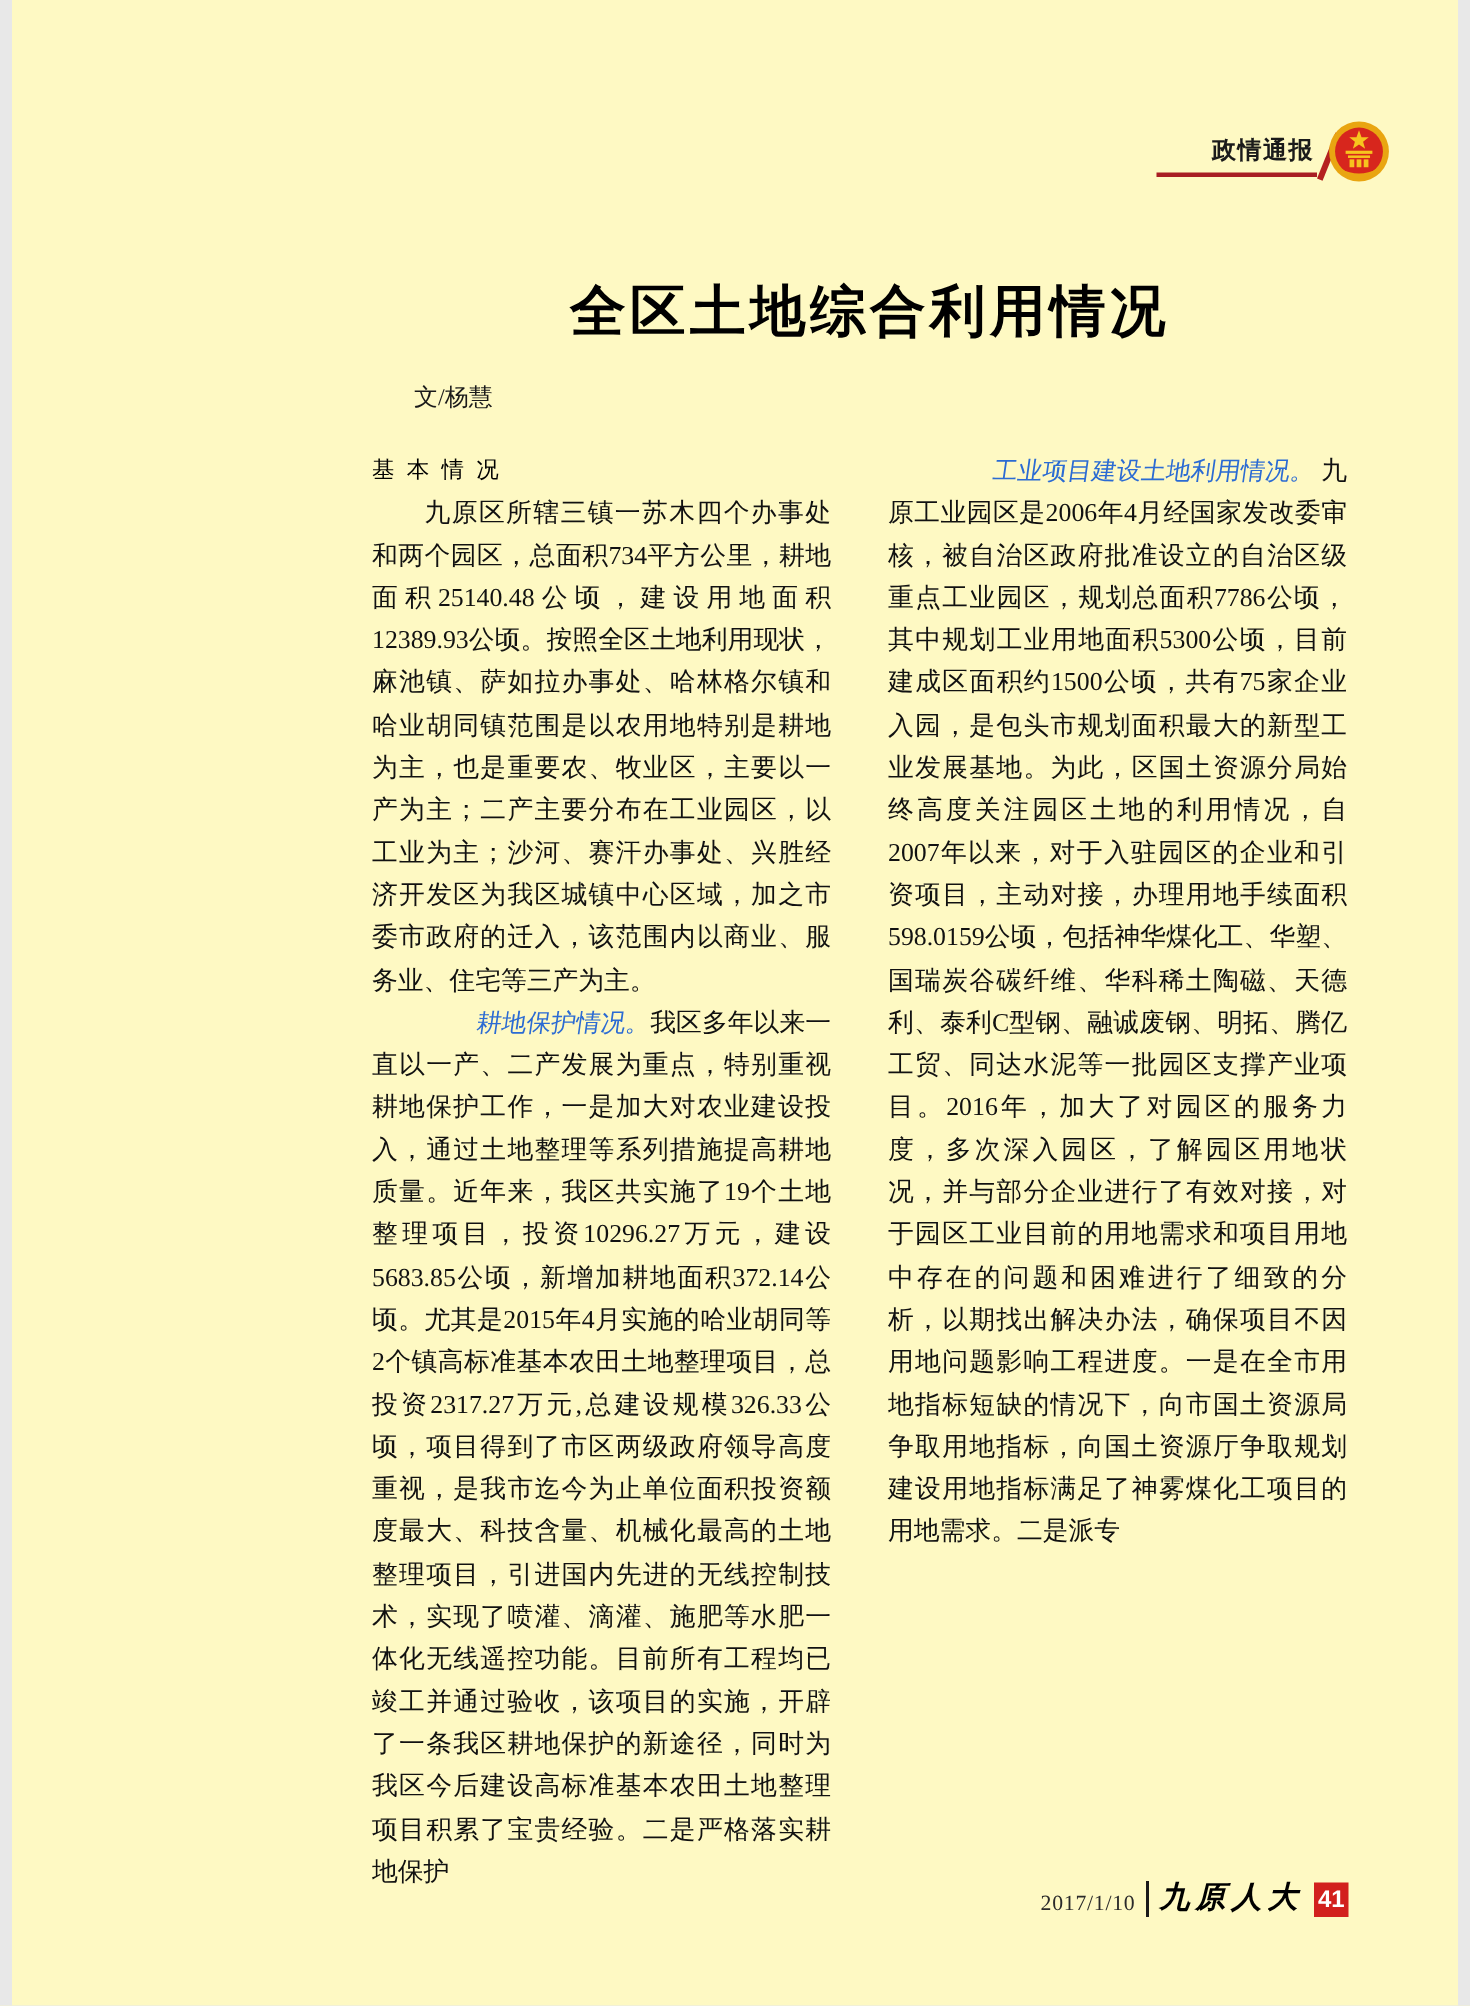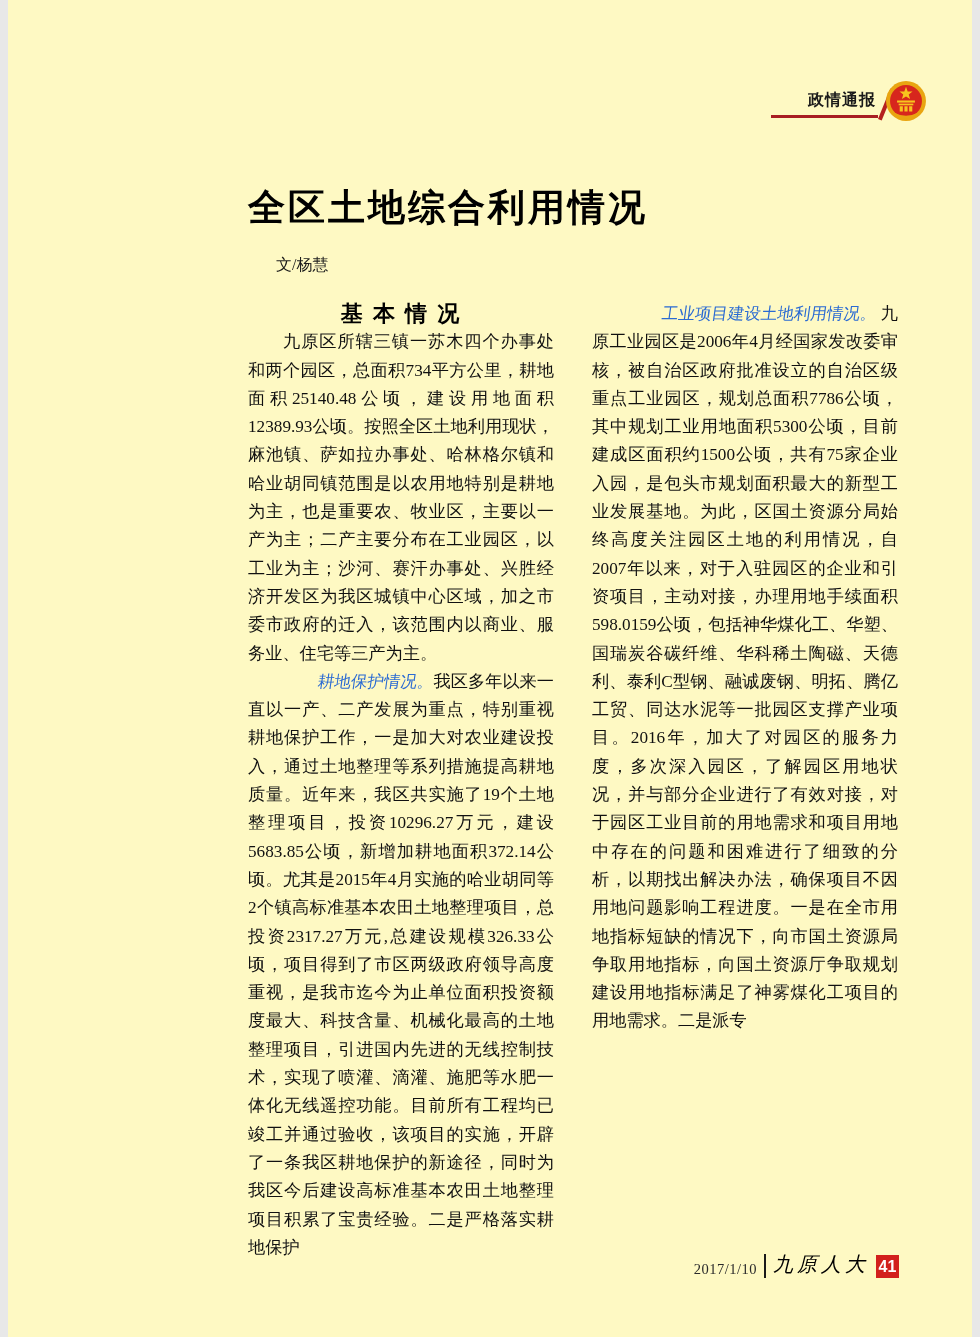--- a/index.html
+++ b/index.html
@@ -24,21 +24,22 @@
   .header-slash {
     position:absolute; left:870px; top:86px; width:4px; height:33px;
     background:#b5201f; transform:rotate(22deg); transform-origin:bottom left;
   }
   .emblem {
     position:absolute; left:877px; top:80px; width:42px; height:42px;
   }
 
   
   .title {
-    position:absolute; left:240px; top:183px; width:640px;
+    position:absolute; left:252px; top:183px; width:640px;
+    text-align:center;
     font-family:"Liberation Sans","DejaVu Sans",sans-serif;
     font-weight:bold; font-size:37px; letter-spacing:3px;
     color:#000; white-space:nowrap;
   }
   .byline {
     position:absolute; left:268px; top:255px;
     font-size:16px; color:#1a1a1a;
   }
 
   
@@ -46,22 +47,22 @@
     position:absolute; top:300px;
     font-size:17.2px; line-height:28.3px;
     text-align:justify; text-justify:inter-character;
     color:#111;
   }
   .col-left  { left:240px; width:306px; }
   .col-right { left:584px; width:306px; }
   .col p { margin:0; }
   .col-heading {
     font-family:"Liberation Sans","DejaVu Sans",sans-serif;
-    font-weight:bold; font-size:22px; letter-spacing:2px;
-    text-align:center; line-height:28.3px; color:#000;
+    font-weight:normal; font-size:15px; letter-spacing:2px;
+    line-height:28.3px; color:#000;
   }
   .indent { text-indent:35px; }
   .lead {
     display:inline-block;
     transform:skewX(-8deg);
     color:#2b6bd3; font-size:16.5px;
     font-weight:500;
   }
 
   
@@ -69,21 +70,21 @@
     position:absolute; top:1248px; right:73px; height:30px;
     display:flex; align-items:flex-end; gap:7px;
   }
   .footer-date {
     font-family:"Liberation Serif","DejaVu Serif",serif;
     font-size:14.5px; color:#2a2a2a; letter-spacing:0.5px;
   }
   .footer-divider { width:2px; height:24px; background:#1a1a1a; }
   .footer-pub {
     font-family:"DejaVu Serif","Liberation Serif",serif;
-    font-style:italic; font-weight:normal; font-size:20px;
+    font-style:italic; font-weight:bold; font-size:20px;
     letter-spacing:4px; color:#000; white-space:nowrap;
   }
   .footer-badge {
     width:23px; height:23px; background:#d2201d;
     color:#fff; font-family:"Liberation Sans","DejaVu Sans",sans-serif;
     font-weight:bold; font-size:16px;
     display:flex; align-items:center; justify-content:center;margin-top:12px;
   }
 </style>
 </head>

